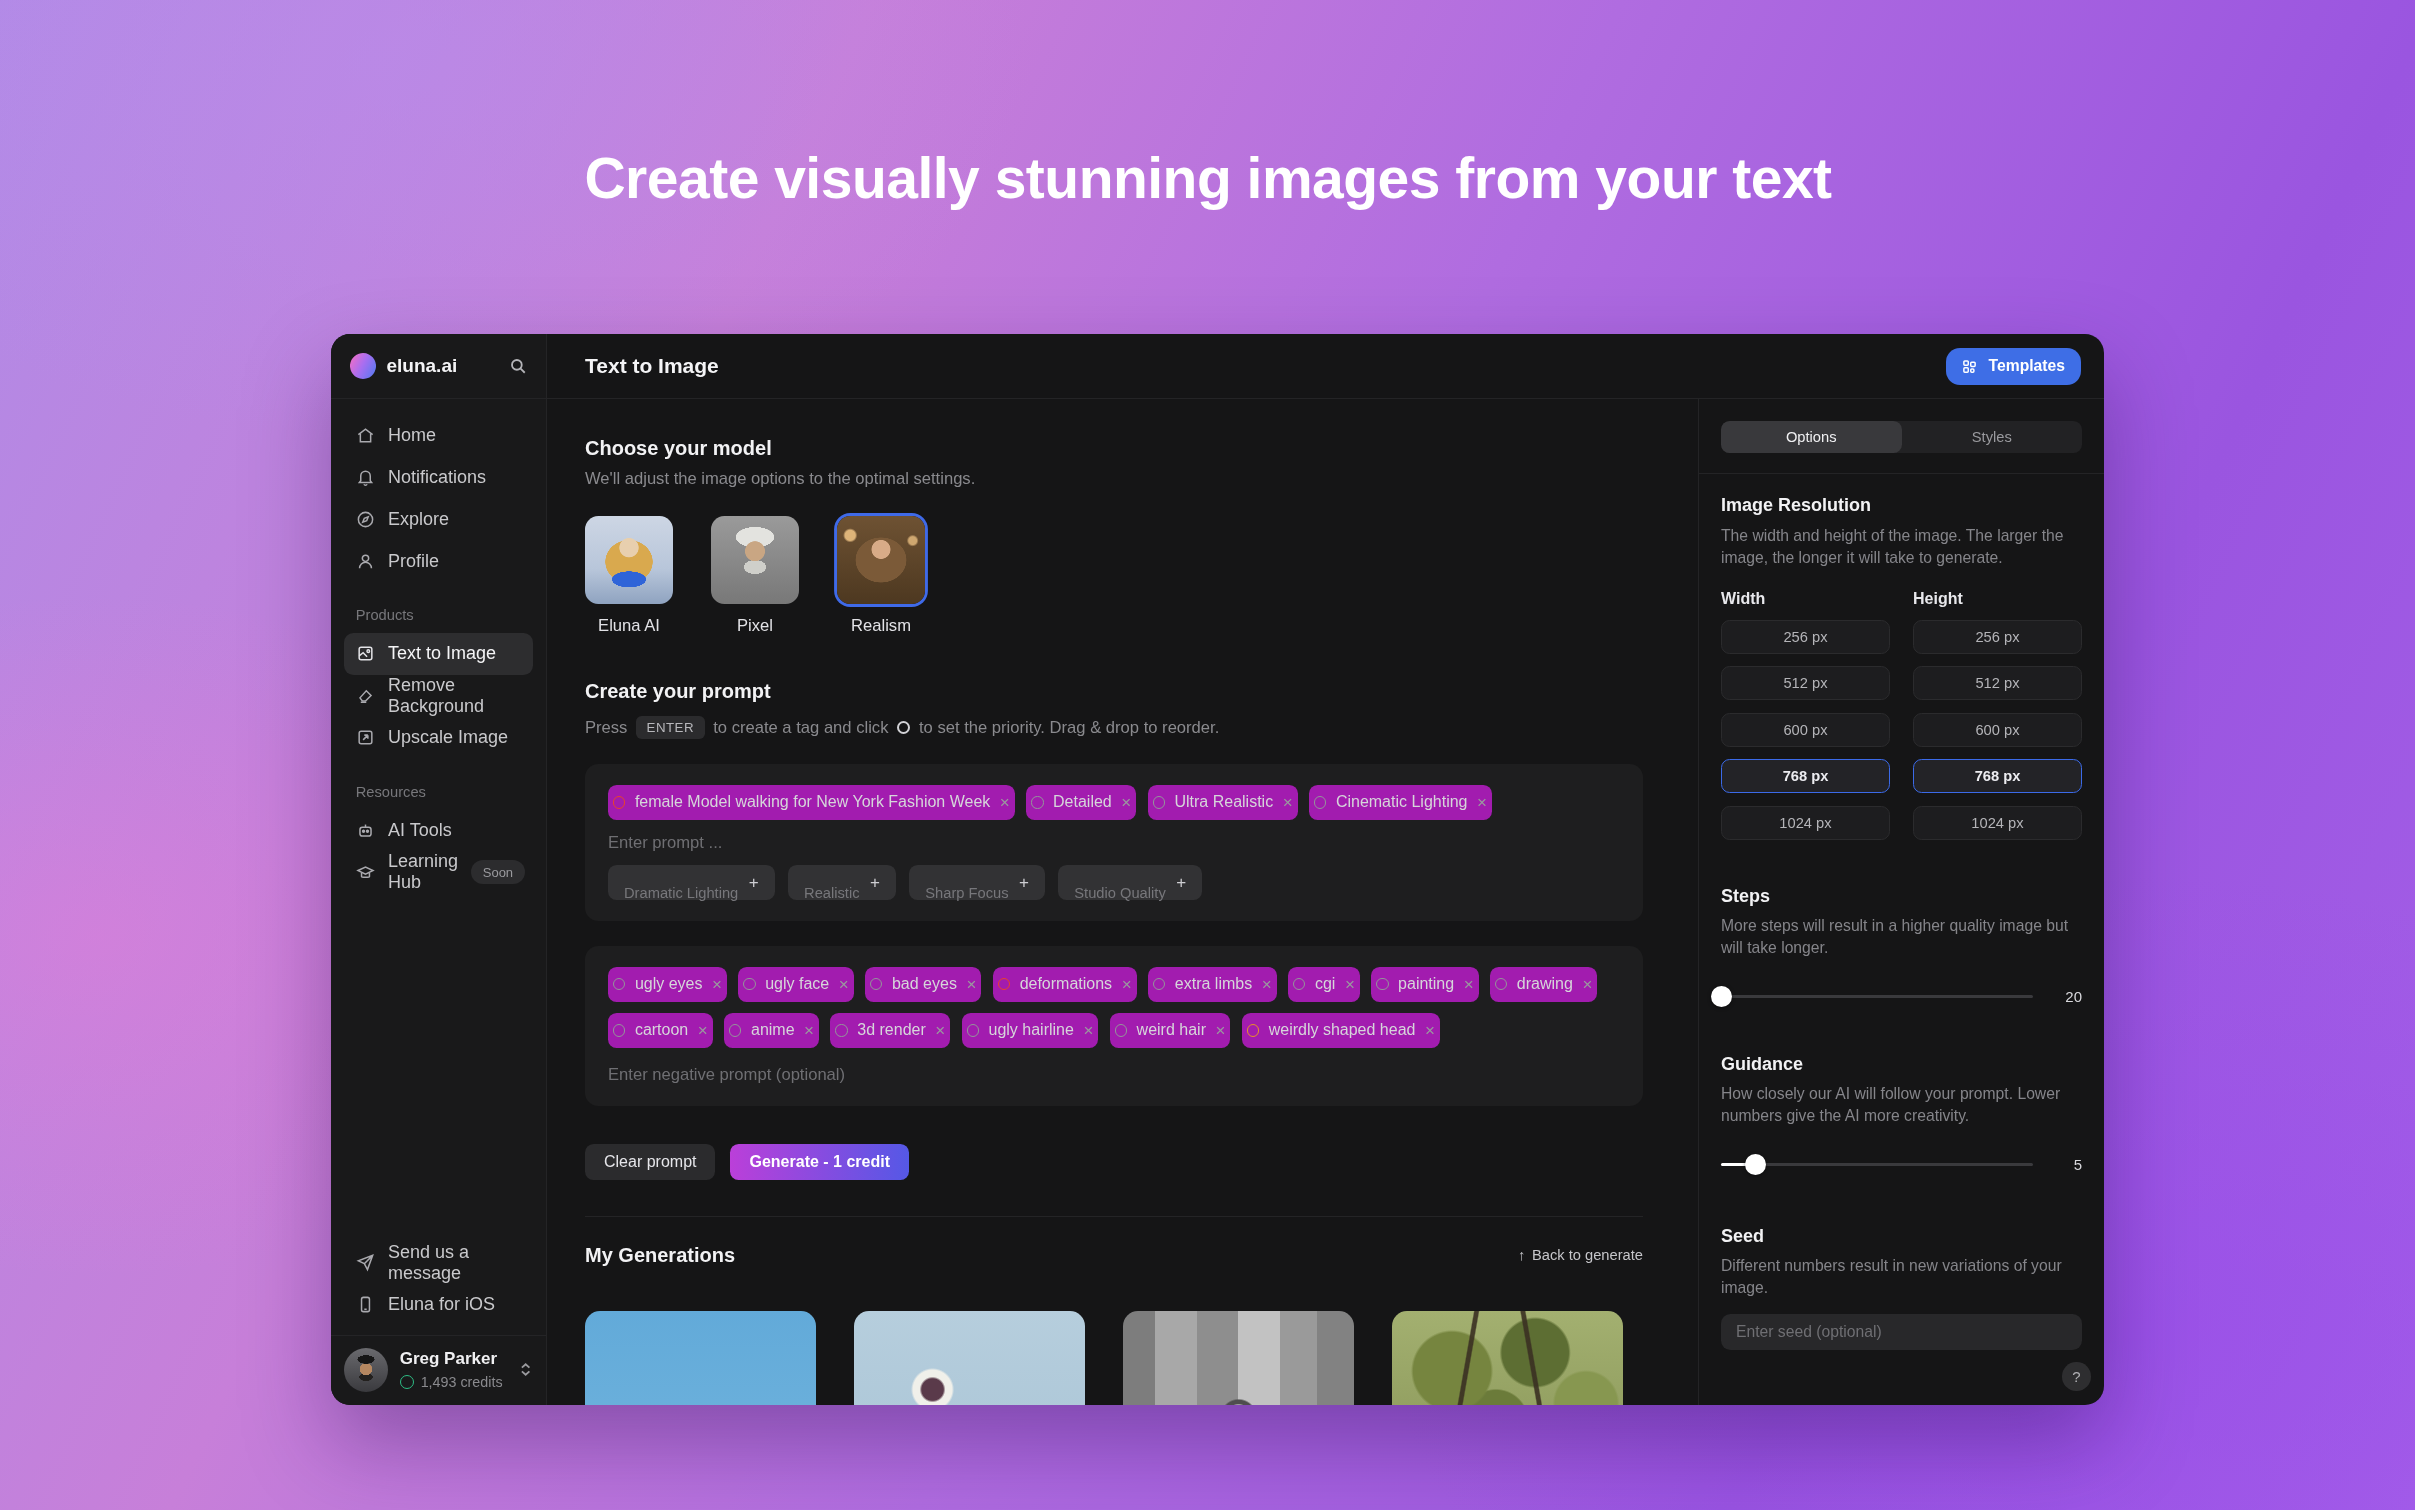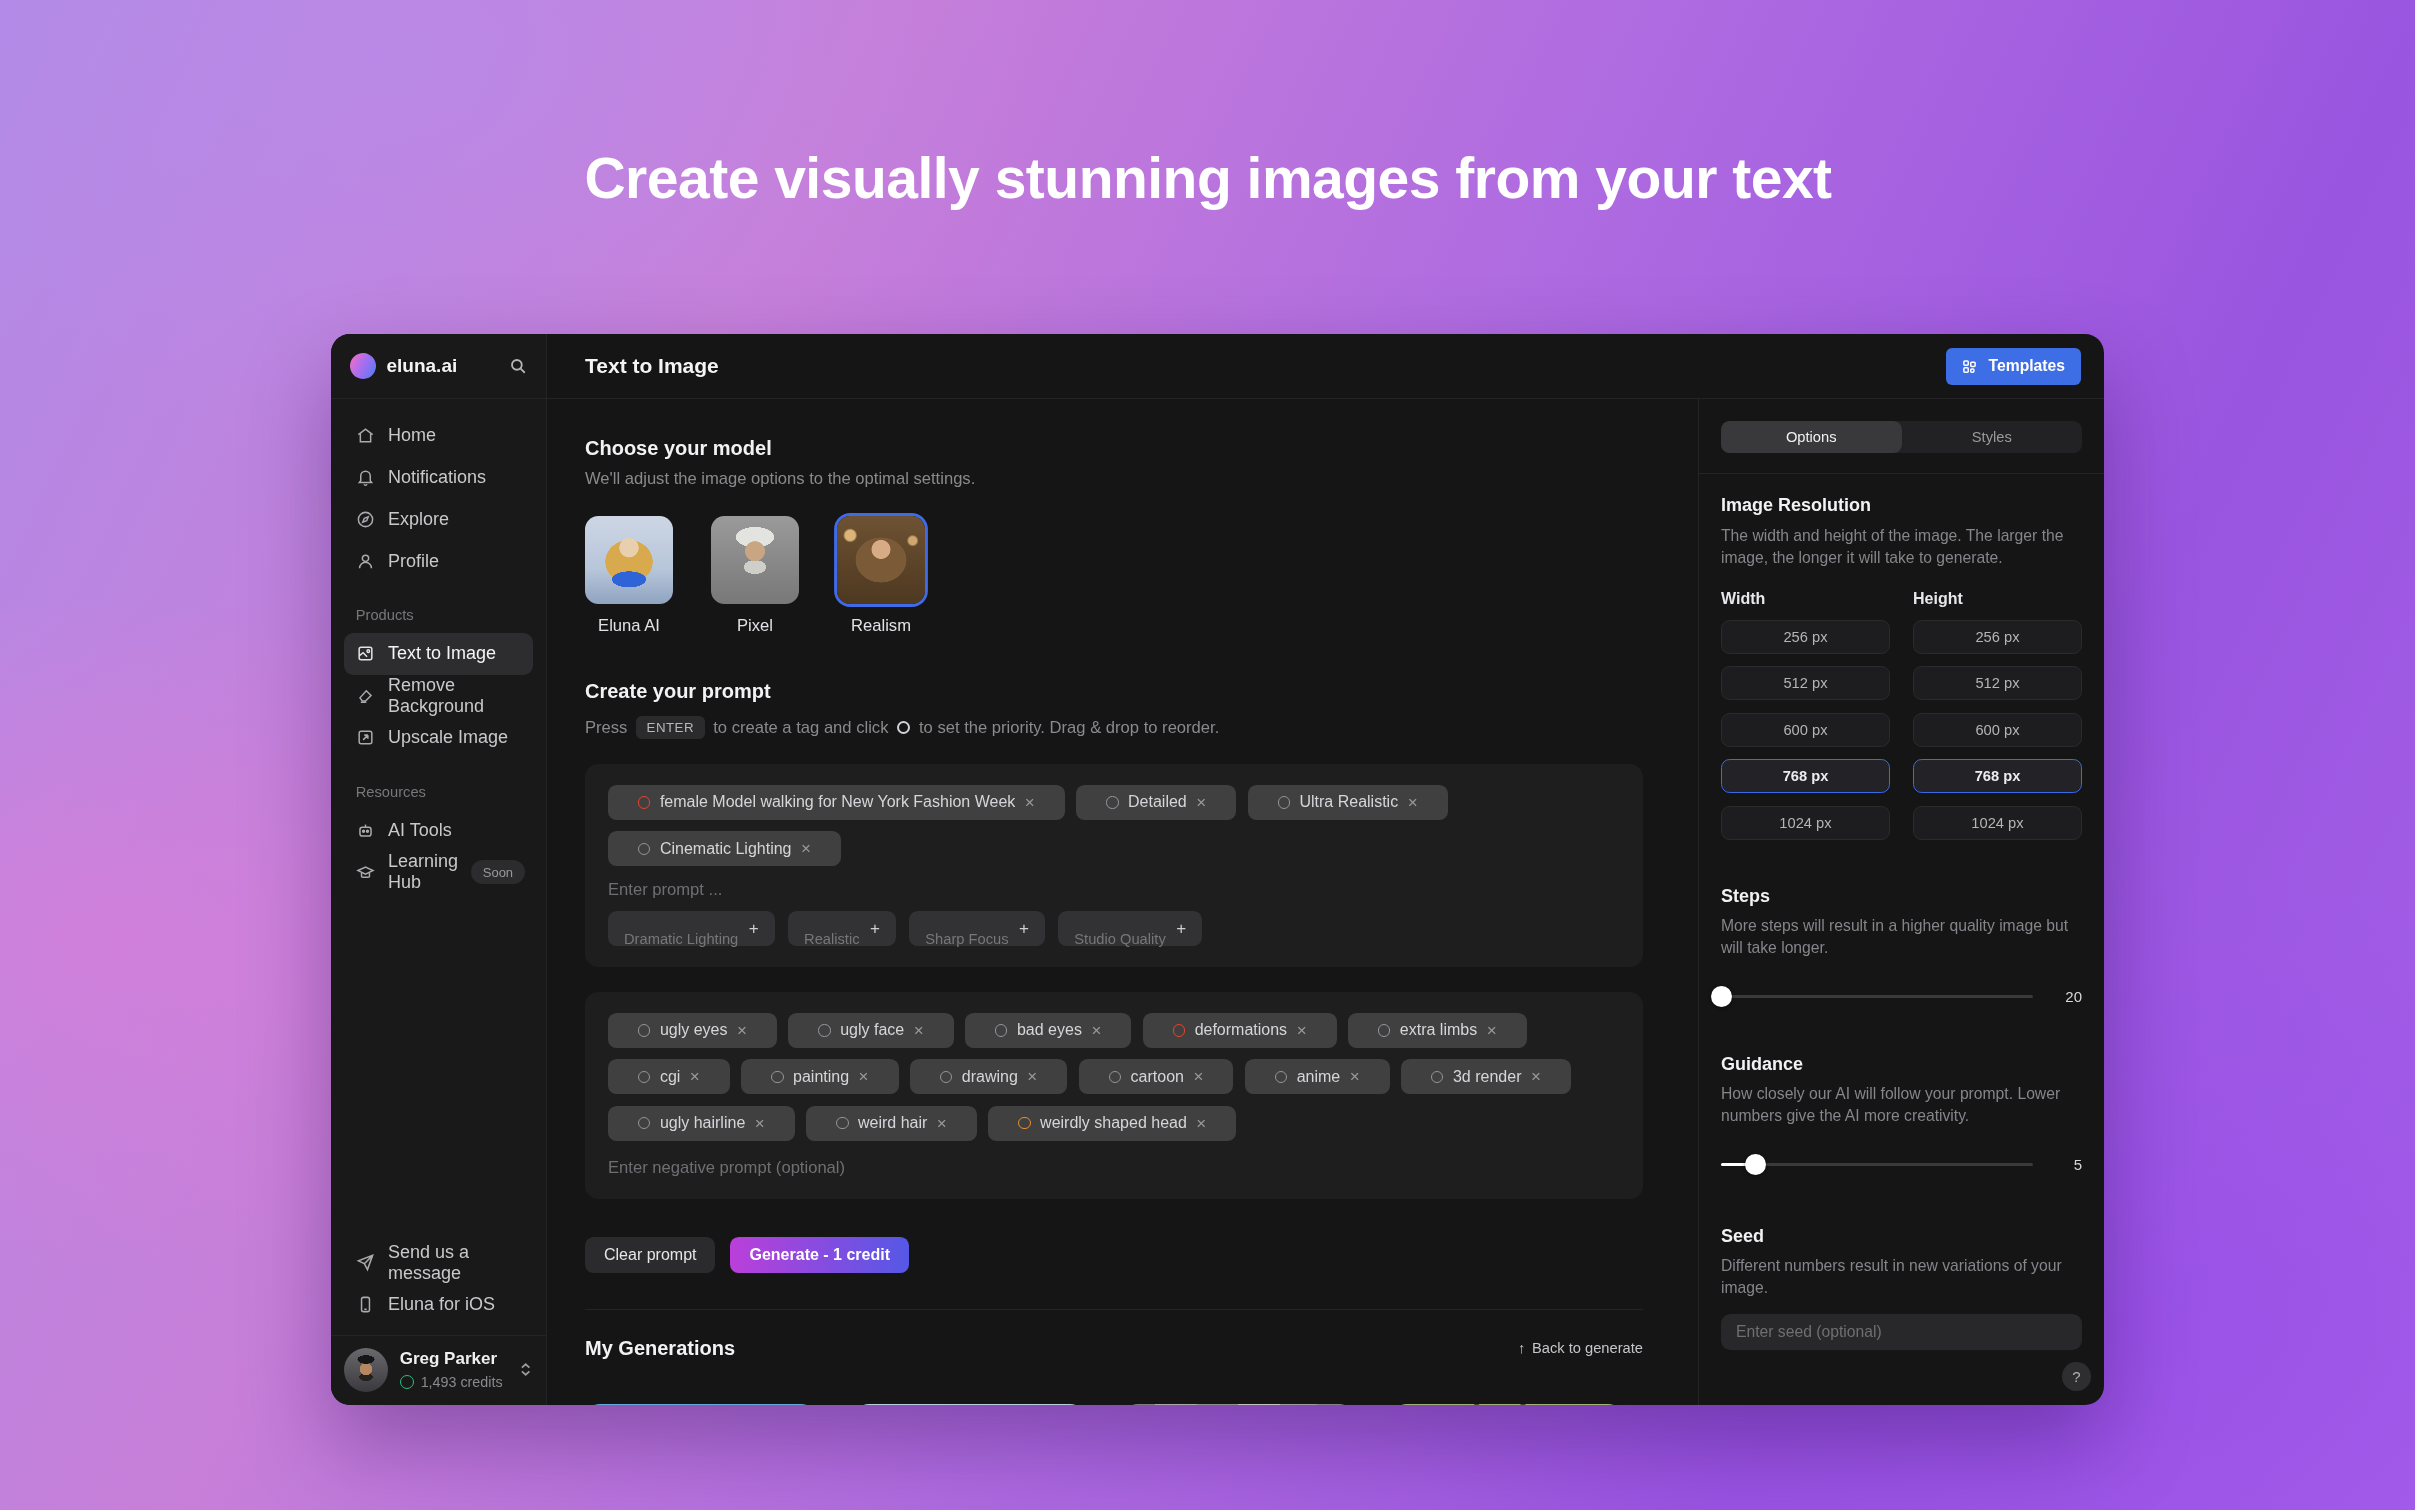--- a/index.html
+++ b/index.html
@@ -57,21 +57,21 @@
   .user-meta{ min-width:0; }
   .user-name{ font-size:17px; font-weight:bold; color:#f0f0f2; }
   .user-credits{ display:flex; align-items:center; gap:6.7px; margin-top:4.8px; color:#8a8a8e; font-size:14.3px; }
   .coin{ width:14.3px; height:14.3px; border:1.9px solid #2ebd85; border-radius:50%; }
   .user-caret{ margin-left:auto; color:#9a9a9e; display:flex; }
 
   
   .main-col{ flex:1; display:flex; flex-direction:column; min-width:0; }
   .main-header{ height:65px; flex:none; border-bottom:1px solid #242426; display:flex; align-items:center; justify-content:space-between; padding:0 23px 0 38px; }
   .main-title{ font-size:21px; font-weight:bold; color:#f4f4f6; }
-  .btn-templates{ display:flex; align-items:center; gap:12px; background:#3e6ee6; border:none; color:#fff; font-size:15.7px; font-weight:bold; padding:9.5px 16px; border-radius:6px; cursor:pointer; font-family:inherit; }
+  .btn-templates{ display:flex; align-items:center; gap:12px; background:#3e6ee6; border:none; color:#fff; font-size:15.7px; font-weight:bold; padding:9.5px 16px; border-radius:14px; cursor:pointer; font-family:inherit; }
 
   .main-body{ flex:1; display:flex; min-height:0; }
   .content{ flex:1; min-width:0; padding:38px 55px 0 38px; }
 
   .sec-h{ font-size:20px; font-weight:bold; color:#f2f2f4; }
   .sec-sub{ margin-top:8.6px; font-size:16.6px; color:#8a8a8e; }
 
   .models{ display:flex; gap:38px; margin-top:27px; }
   .model{ width:88px; text-align:center; cursor:pointer; }
   .model-thumb{ width:88px; height:88px; border-radius:13.3px; background:#333; }
@@ -95,21 +95,21 @@
       radial-gradient(ellipse 52% 46% at 50% 50%, #7b5a38 0 55%, rgba(0,0,0,0) 56%),
       linear-gradient(180deg,#6e5233,#4d3820); }
 
   .prompt-h{ margin-top:44px; }
   .instruction{ margin-top:13.3px; display:flex; align-items:center; gap:8.6px; font-size:16.6px; color:#8a8a8e; }
   .kbd{ background:#2b2b2d; border-radius:5.7px; padding:3.8px 10.5px; font-size:13.3px; color:#b8b8bc; letter-spacing:0.5px; }
   .ring-inline{ width:13.3px; height:13.3px; border:2.4px solid #d2d2d6; border-radius:50%; flex:none; }
 
   .promptbox{ margin-top:25px; background:#1e1e1f; border-radius:13.3px; padding:21px 23px; }
   .tagwrap{ display:flex; flex-wrap:wrap; gap:11.4px; align-items:center; }
-  .chip{ display:inline-flex; align-items:center; gap:9.5px; background:#404040; border-radius:8.6px; height:35px; padding:0 30px; font-size:16px; color:#d6d6da; cursor:grab; }
+  .chip{ display:inline-flex; align-items:center; gap:9.5px; background:#a21caf; border-radius:8.6px; height:35px; padding:0 5px; font-size:16px; color:#d6d6da; cursor:grab; }
   .ring{ width:12.4px; height:12.4px; border:1.9px solid #94949a; border-radius:50%; flex:none; cursor:pointer; }
   .ring.accent-red{ border-color:#e8432c; }
   .ring.accent-orange{ border-color:#e88f2a; }
   .x{ color:#9a9a9e; cursor:pointer; font-size:17px; line-height:1; }
   .x::after{ content:"×"; }
   .ghost{ color:#6f6f73; font-size:16.6px; cursor:text; }
 
   .sugg-label{ margin-top:21px; font-size:14.7px; color:#77777b; }
   .suggwrap{ margin-top:11.4px; display:flex; flex-wrap:wrap; gap:13.3px; }
   .sugg{ display:inline-flex; align-items:center; gap:10.5px; background:#323234; border-radius:8.6px; height:35px; padding:0 16px; font-size:16px; color:#e2e2e6; cursor:pointer; }

